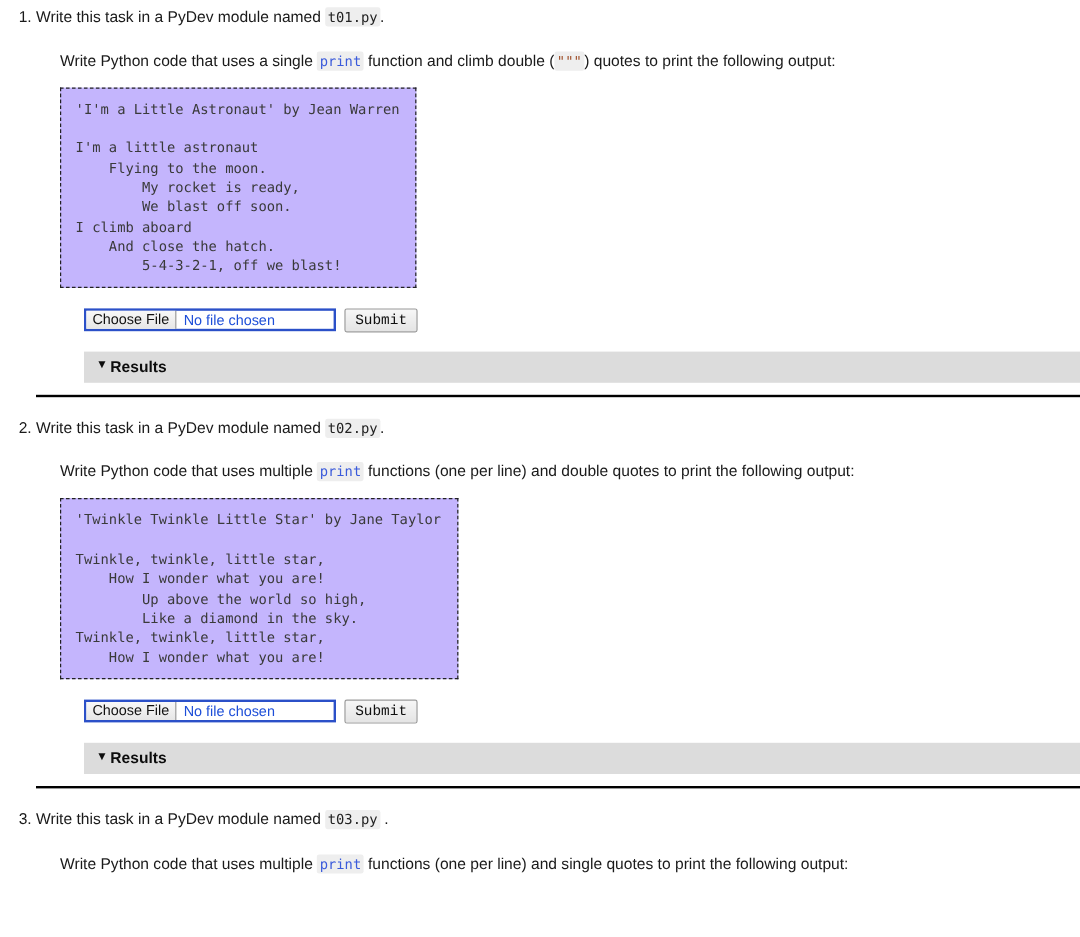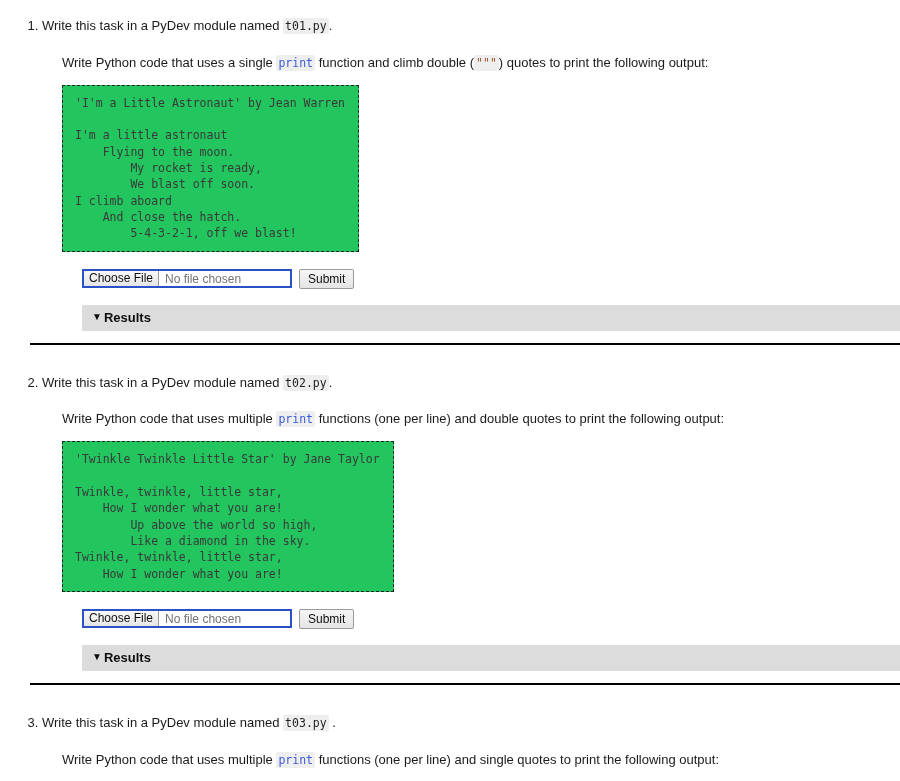--- a/index.html
+++ b/index.html
@@ -22,21 +22,21 @@
     width: 900px;
     box-sizing: border-box;
   }
 
   ol.task-list {
     margin: 0;
     padding: 0 0 0 30px;
     list-style-position: outside;
   }
   ol.task-list > li {
-    margin: 12px;
+    margin: 0;
     padding: 0;
   }
   ol.task-list > li::marker {
     font-family: "Liberation Sans", sans-serif;
     font-size: 13px;
     color: #1a1a1a;
   }
 
   .task-title {
     margin: 0;
@@ -73,21 +73,21 @@
   }
   pre.code-box {
     display: inline-block;
     margin: 0;
     border: 1px dashed #222222;
     padding: 9px 13px 9px 12px;
     font-family: "DejaVu Sans Mono", monospace;
     font-size: 11.5px;
     line-height: 1.42;
     color: #3a3a3a;
-    background: #22c55e;
+    background: #c4b5fd;
     white-space: pre;
     box-sizing: border-box;
   }
 
   .test-block {
     padding: 14px 0 0 40px;
   }
   .test-label {
     font-size: 13px;
     line-height: 1.4;
@@ -122,26 +122,26 @@
     font-size: 12px;
     line-height: 15px;
     padding: 0 5px;
     height: 100%;
     display: flex;
     align-items: center;
     white-space: nowrap;
   }
   .file-name {
     padding-left: 6px;
-    color: #737373;
+    color: #1d4ed8;
     font-size: 12px;
     white-space: nowrap;
   }
   .submit-btn {
-    font-family: Liberation Sans, sans-serif;
+    font-family: Liberation Mono, monospace;
     font-size: 12px;
     line-height: 14px;
     padding: 2px 8px;
     background: linear-gradient(#f6f6f6, #e4e4e4);
     border: 1px solid #9a9a9a;
     border-radius: 2px;
     color: #101010;
     cursor: pointer;
     white-space: nowrap;
   }

